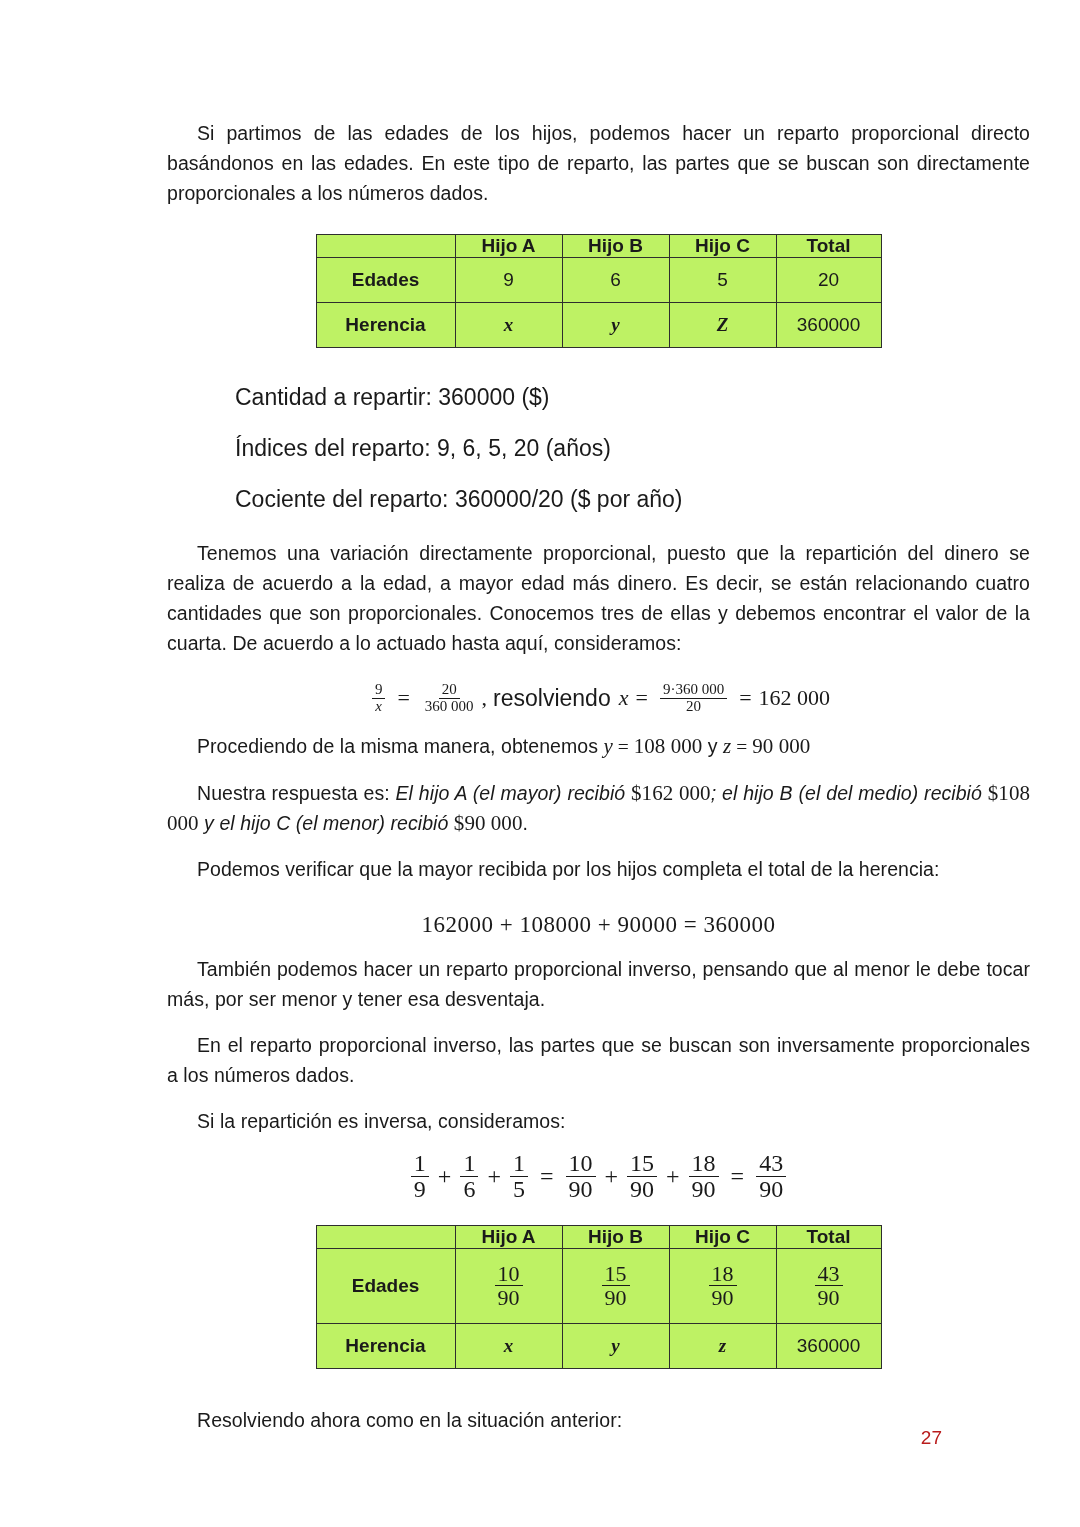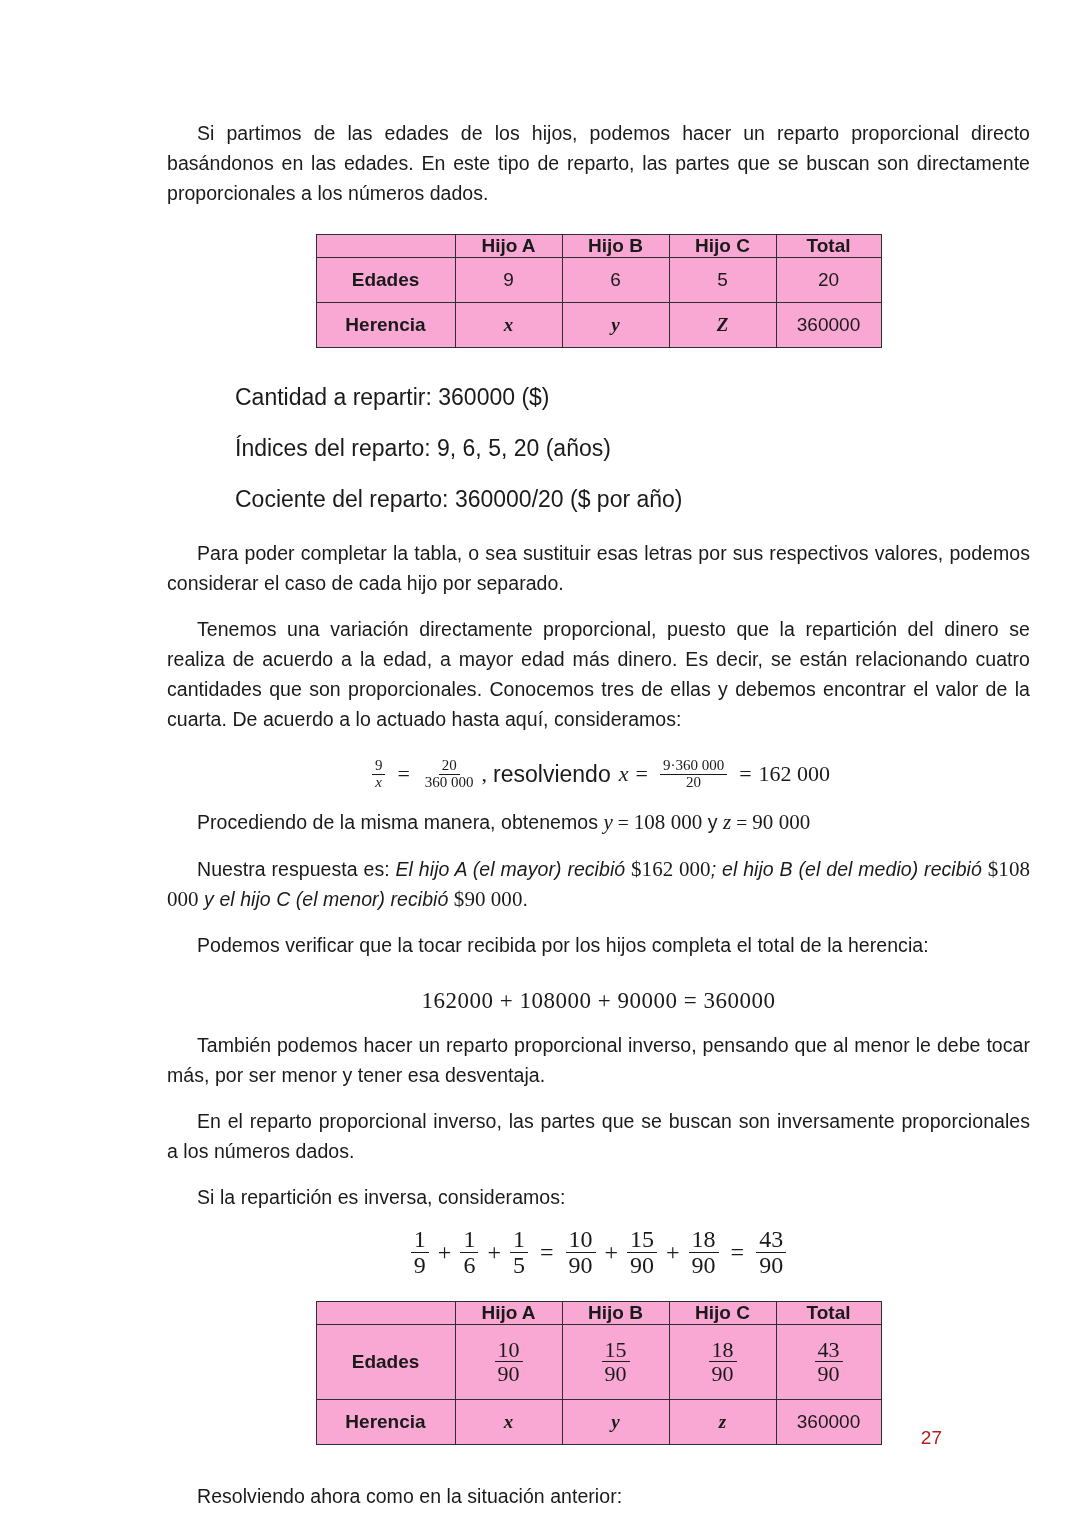--- a/index.html
+++ b/index.html
@@ -43,21 +43,21 @@
     line-height: 30px;
     margin-bottom: 21px;
   }
   .list-block .li:last-child { margin-bottom: 0; }
 
   
   table.dtable {
     border-collapse: collapse;
     margin: 12px auto;
     table-layout: fixed;
-    background: #f9a8d4;
+    background: #bef264;
   }
   table.dtable td {
     border: 1.6px solid #2e2e2e;
     text-align: center;
     vertical-align: middle;
     font-size: 19px;
     color: #1a1a1a;
     padding: 0 4px;
   }
   table.dtable td.hd { font-weight: bold; }
@@ -165,21 +165,20 @@
       </tbody>
     </table>
   </div>
 
   <div class="list-block">
     <div class="li">Cantidad a repartir: 360000 ($)</div>
     <div class="li">Índices del reparto: 9, 6, 5, 20 (años)</div>
     <div class="li">Cociente del reparto: 360000/20 ($ por año)</div>
   </div>
 
-  <p class="para">Para poder completar la tabla, o sea sustituir esas letras por sus respectivos valores, podemos considerar el caso de cada hijo por separado.</p>
 
   <p class="para">Tenemos una variación directamente proporcional, puesto que la repartición del dinero se realiza de acuerdo a la edad, a mayor edad más dinero. Es decir, se están relacionando cuatro cantidades que son proporcionales. Conocemos tres de ellas y debemos encontrar el valor de la cuarta. De acuerdo a lo actuado hasta aquí, consideramos:</p>
 
   <div class="eqline">
     <span class="mathrow">
       <span class="frac small">
         <span class="num serifnum">9</span>
         <span class="den it">x</span>
       </span>
       <span class="op">=</span>
@@ -199,21 +198,21 @@
       <span class="serifnum">162 000</span>
     </span>
   </div>
 
   <p class="para">
     <span>Procediendo de la misma manera, obtenemos </span><span class="mi">y</span><span class="serifnum"> </span><span class="serifnum">=</span><span class="serifnum"> </span><span class="serifnum" style="font-size:21px">108 000</span><span> </span><span>y</span><span> </span><span class="mi">z</span><span class="serifnum"> </span><span class="serifnum">=</span><span class="serifnum"> </span><span class="serifnum" style="font-size:21px">90 000</span>
   </p>
 
   <p class="para"><span>Nuestra respuesta es: </span><span class="italic-run">El hijo A (el mayor) recibió </span><span class="serifnum" style="font-size:21px">$162 000</span><span class="italic-run">; el hijo B (el del medio) recibió </span><span class="serifnum" style="font-size:21px">$108 000</span><span class="italic-run"> y el hijo C (el menor) recibió </span><span class="serifnum" style="font-size:21px">$90 000</span><span>.</span></p>
 
-  <p class="para tight">Podemos verificar que la tocar recibida por los hijos completa el total de la herencia:</p>
+  <p class="para tight">Podemos verificar que la mayor recibida por los hijos completa el total de la herencia:</p>
 
   <div class="sumline">162000 + 108000 + 90000 = 360000</div>
 
   <p class="para">También podemos hacer un reparto proporcional inverso, pensando que al menor le debe tocar más, por ser menor y tener esa desventaja.</p>
 
   <p class="para">En el reparto proporcional inverso, las partes que se buscan son inversamente proporcionales a los números dados.</p>
 
   <p class="para tight">Si la repartición es inversa, consideramos:</p>
 
   <div class="eqline big">

